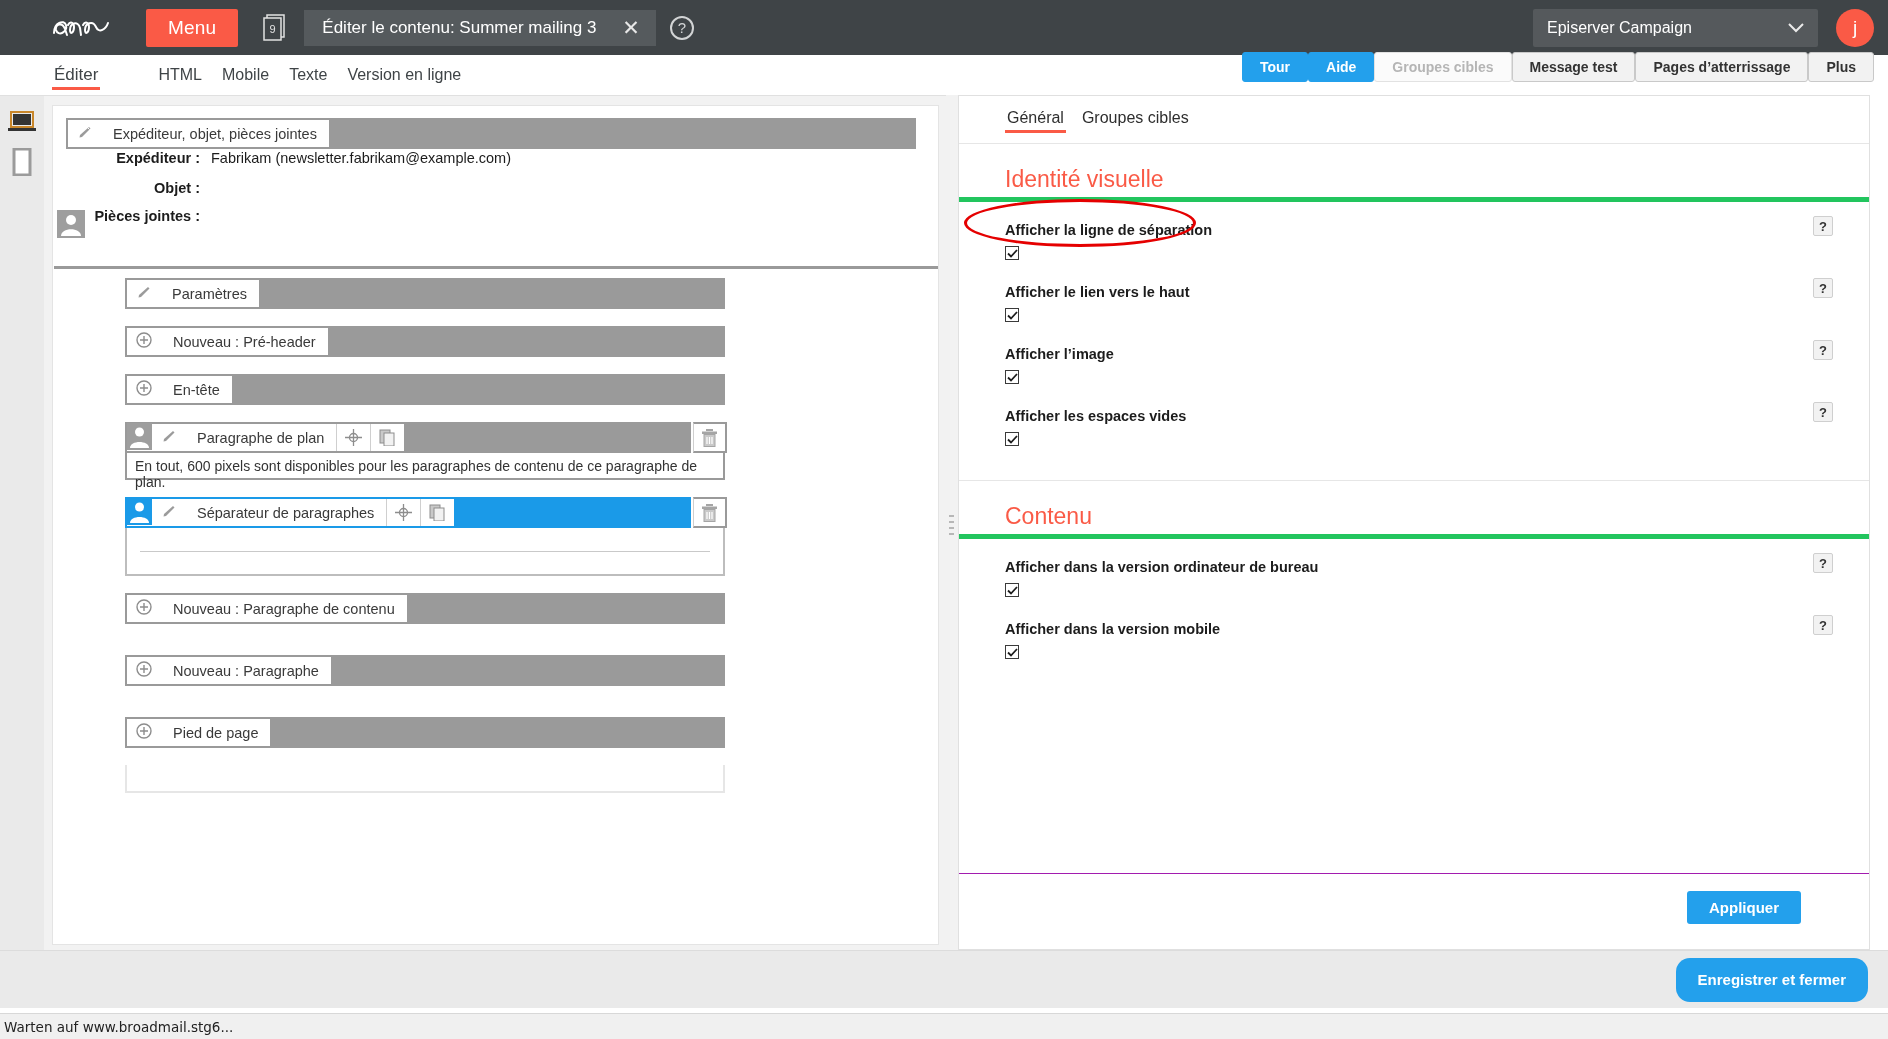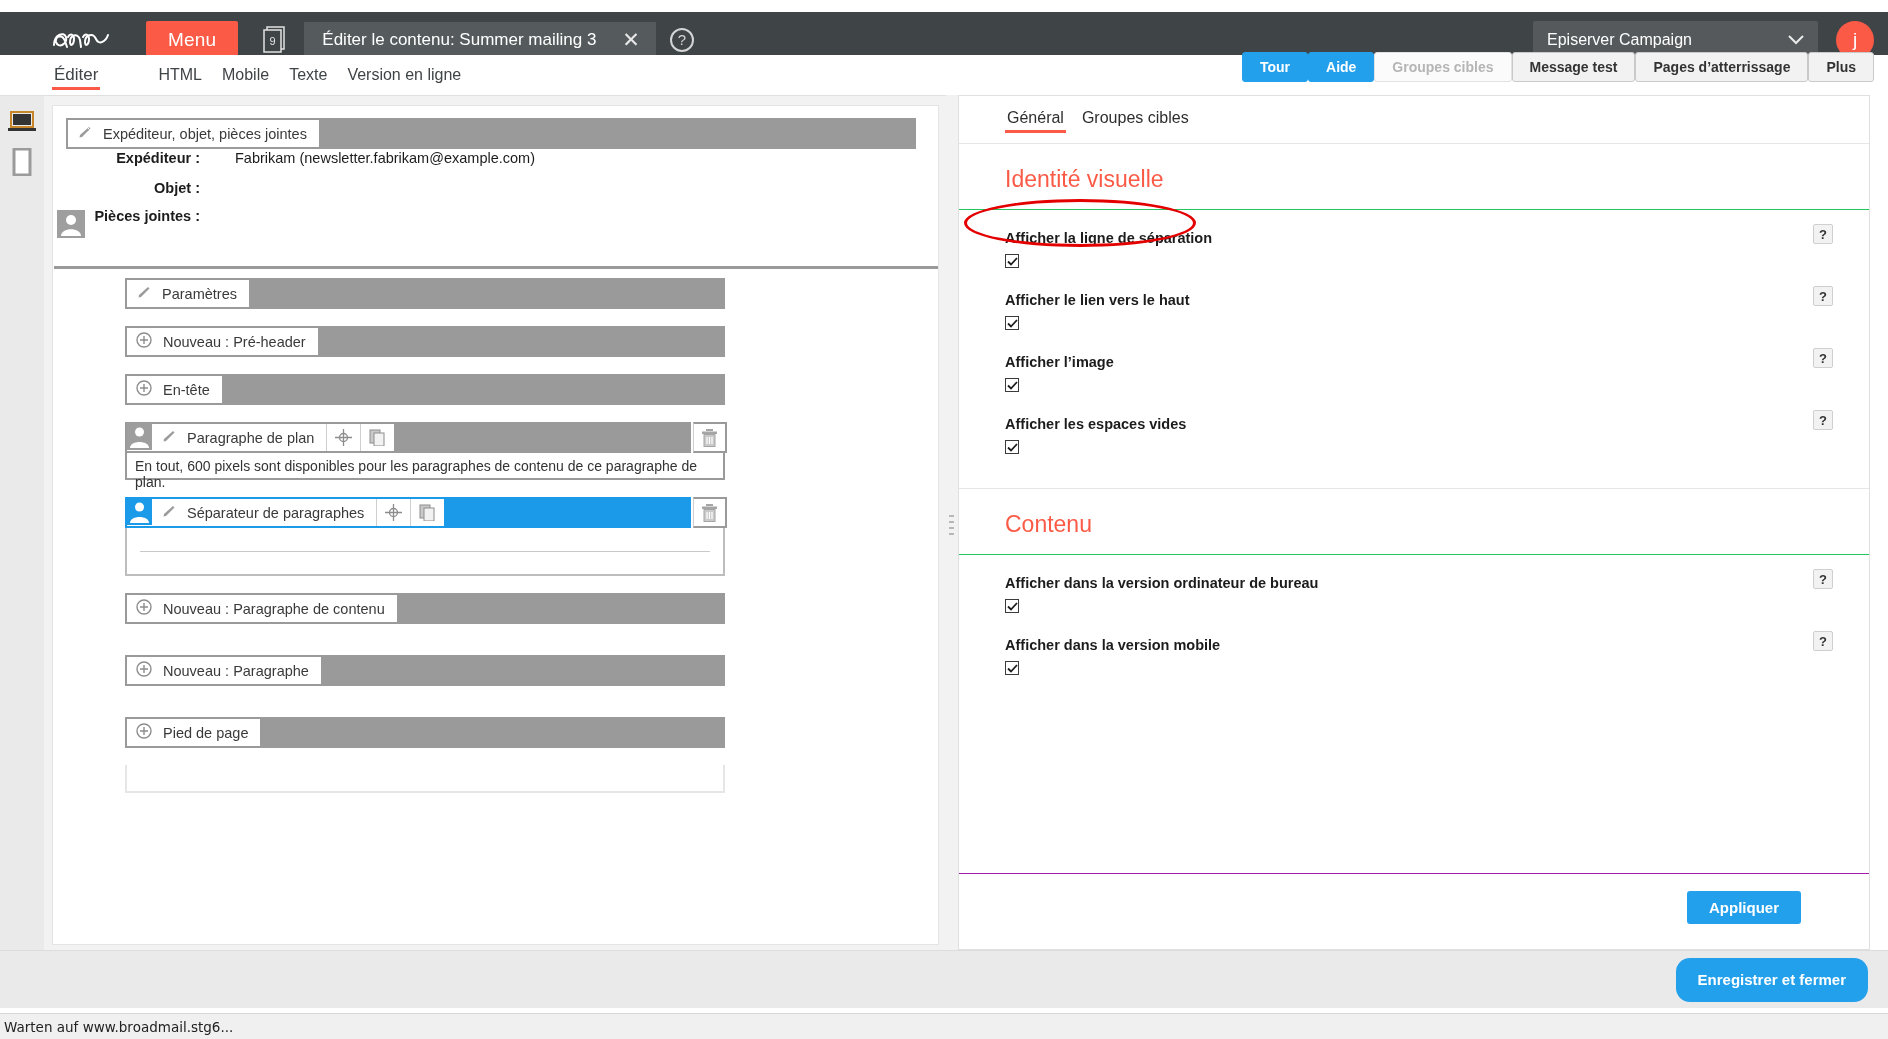--- a/index.html
+++ b/index.html
@@ -6,21 +6,21 @@
   html, body {
     margin: 0; padding: 0;
     width: 1888px; height: 1039px;
     overflow: hidden;
     font-family: "Liberation Sans", sans-serif;
     background: #ffffff;
   }
 
   
   .topbar {
-    position: absolute; top: 12px; left: 0;
+    position: absolute; top: 0; left: 0;
     width: 1888px; height: 55px;
     background: #3f4447;
     display: flex; align-items: center;
   }
   .epi-logo {
     margin-left: 48px; width: 70px; height: 30px;
     display: flex; align-items: center; justify-content: center;
   }
   .menu-btn {
     margin-left: 28px;
@@ -140,37 +140,37 @@
 
   .bar {
     position: relative;
     display: flex; align-items: stretch;
     height: 31px;
     border: 2px solid #9a9a9a;
     background: #9a9a9a;
   }
   .bar .chip {
     background: #ffffff; display: flex; align-items: center;
-    padding: 0 12px 0 9px; gap: 11px;
+    padding: 0 12px 0 9px; gap: 21px;
     font-size: 14.5px; color: #3a3a3a; white-space: nowrap;
   }
   .bar .filler { flex: 1; background: #9a9a9a; }
   .bar .tool {
     background: #ffffff; width: 34px;
     display: flex; align-items: center; justify-content: center;
     border-left: 1px solid #cfcfcf;
     cursor: pointer;
   }
   .bar.selected { border-color: #1a9ae8; background: #1a9ae8; }
   .bar.selected .filler { background: #1a9ae8; }
 
   
   .sender-bar { position: absolute; left: 13px; top: 12px; width: 850px; }
   .sender-body { position: absolute; left: 13px; top: 44px; width: 850px; }
-  .srow { display: flex; align-items: baseline; height: 30px; gap: 24px; }
+  .srow { display: flex; align-items: baseline; height: 30px; }
   .srow .lbl {
     width: 145px; text-align: right; padding-right: 11px;
     font-weight: bold; font-size: 14.5px; color: #1c1c1c;
   }
   .srow .val { font-size: 14.5px; color: #1c1c1c; }
   .person-ico {
     position: absolute; left: 4px; top: 104px;
     width: 28px; height: 28px; background: #9e9e9e;
   }
   .hr-thick { position:absolute; left: 1px; top: 160px; width: 884px; height: 3px; background: #9a9a9a; }
@@ -232,22 +232,22 @@
     height: 3px; background: #fa5a46;
   }
   .ellipse-annot {
     position: absolute; left: 964px; top: 104px;
     width: 232px; height: 48px;
     border: 3px solid #e50000; border-radius: 50%;
     pointer-events: none; z-index: 30;
   }
   .sec-title {
     font-size: 23px; color: #fa5a46; font-weight: normal;
-    padding: 22px 0 16px 46px;
-    border-bottom: 1px solid #22c55e;
+    padding: 22px 0 4px 46px;
+    border-bottom: 5px solid #22c55e;
   }
   .optrow { position: relative; padding: 20px 0 4px 46px; }
   .optlabel { font-size: 14.5px; font-weight: bold; color: #1c1c1c; }
   .cbox {
     margin-top: 8px;
     width: 14px; height: 14px; border: 1px solid #3a3a3a;
     background: #fff; display:flex; align-items:center; justify-content:center;
     cursor: pointer;
   }
   .cbox svg { display:block; }

